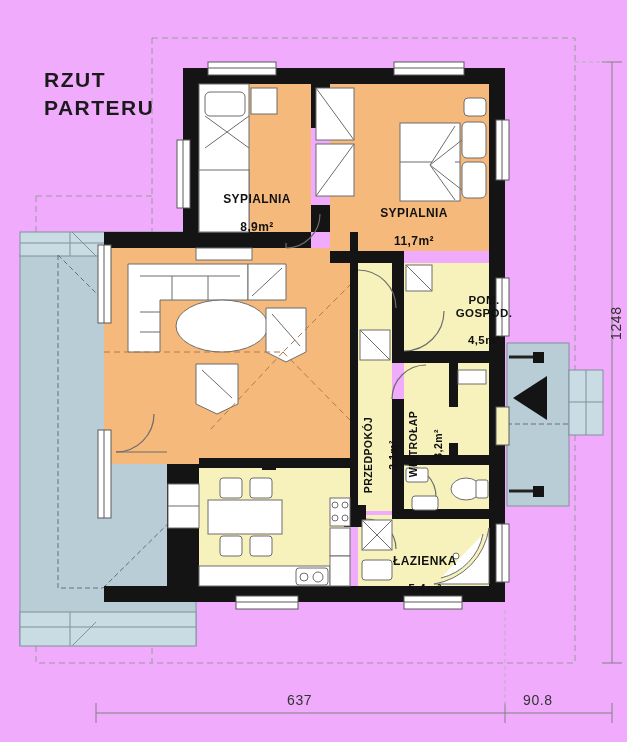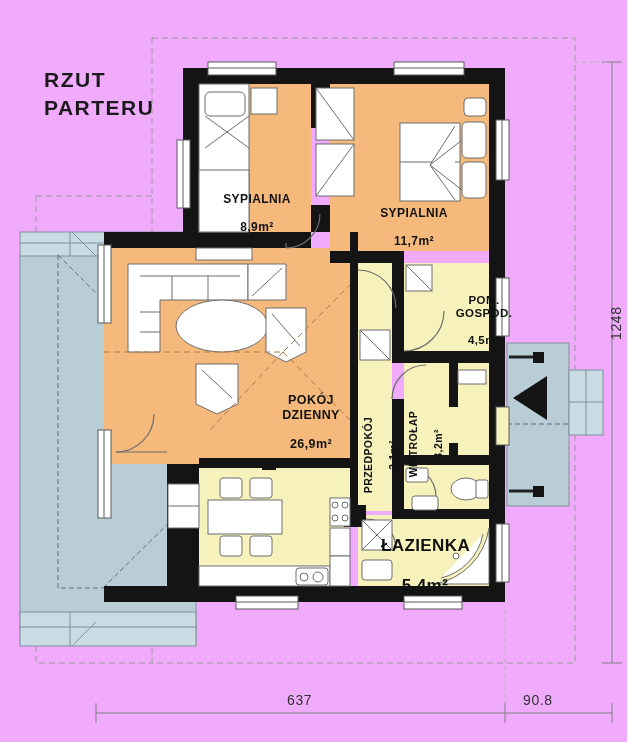--- a/index.html
+++ b/index.html
@@ -396,44 +396,39 @@
   <div class="room-label" style="left:204px;top:178px;width:106px;font-size:12px;">
     <span class="rl-name">SYPIALNIA</span>
     <span class="rl-area">8,9m²</span>
   </div>
 
   <div class="room-label" style="left:358px;top:192px;width:112px;font-size:12px;">
     <span class="rl-name">SYPIALNIA</span>
     <span class="rl-area">11,7m²</span>
   </div>
 
-  <div class="room-label" style="left:268px;top:378px;width:86px;font-size:12.5px;">
-    <span class="rl-name">POKÓJ
-DZIENNY</span>
-    <span class="rl-area">26,9m²</span>
-  </div>
 
   <div class="room-label" style="left:424px;top:280px;width:72px;font-size:11.5px;margin-left:24px;">
     <span class="rl-name">POM.
 GOSPOD.</span>
     <span class="rl-area">4,5m²</span>
   </div>
 
   <div class="room-label rot90" style="left:316px;top:424px;width:130px;font-size:10.5px;">
     <span class="rl-name">PRZEDPOKÓJ</span>
     <span class="rl-area">3,1m²</span>
   </div>
 
   <div class="room-label rot90" style="left:368px;top:413px;width:116px;font-size:10.5px;">
     <span class="rl-name">WIATROŁAP</span>
     <span class="rl-area">3,2m²</span>
   </div>
 
 
-  <div class="room-label" style="left:381px;top:516px;width:88px;font-size:17px;">
+  <div class="room-label" style="left:381px;top:540px;width:88px;font-size:12px;">
     <span class="rl-name">ŁAZIENKA</span>
     <span class="rl-area">5,4m²</span>
   </div>
 
 
   <div class="dim-label" style="left:287px;top:692px;">637</div>
 
   <div class="dim-label" style="left:523px;top:692px;">90.8</div>
 
   <div class="dim-label" id="dim-vert-label" style="left:608px;top:340px;">1248</div>

